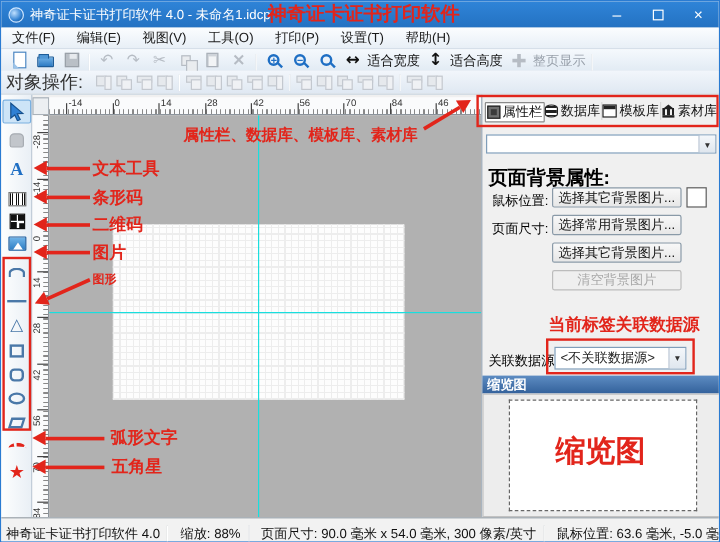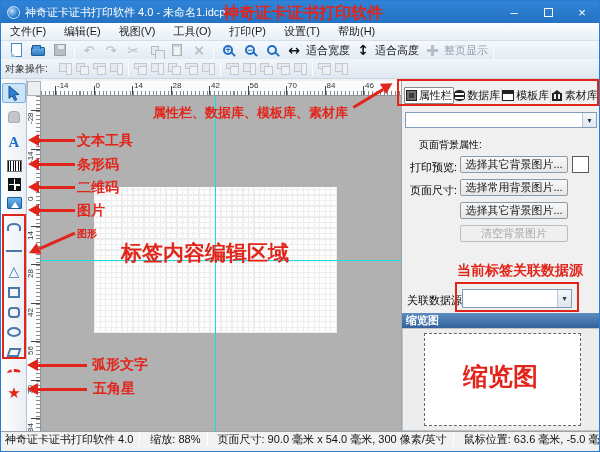--- a/index.html
+++ b/index.html
@@ -24,21 +24,21 @@
 
   
   .toolbar1{position:absolute;top:40px;left:0;right:0;height:18px;display:flex;align-items:flex-end;
     background:linear-gradient(#f5f9fd,#e2ebf4);padding-left:4px}
   .toolbar2{position:absolute;top:58px;left:0;right:0;height:20px;display:flex;align-items:center;
     background:linear-gradient(#f2f6fb,#dfe8f2);border-bottom:1px solid #cdd7e2;padding-left:4px}
   .tsep{width:1px;height:14px;background:#c0cad5;border-right:1px solid #fff;margin:0 3px;flex:none}
   .tbtn{height:18px;display:flex;align-items:center;justify-content:center;padding:0 2px;gap:3px;flex:none}
   .tlabel{font-size:11px;color:#111;white-space:nowrap}
   .tlabel.dis{color:#9aa2ac}
-  .obj-label{font-size:10px;color:#333;margin-right:9px;white-space:nowrap}
+  .obj-label{font-size:15px;color:#333;margin-right:9px;white-space:nowrap}
 
   
   .ic{width:18px;height:16px;display:inline-flex;align-items:center;justify-content:center;position:relative;flex:none}
   .g::before{font-family:"DejaVu Sans",sans-serif;font-size:13px;line-height:1}
   .ic-new{width:18px}
   .ic-new i{width:11px;height:14px;background:#fff;border:1px solid #4a86c2;display:block;position:relative}
   .ic-new i::after{content:"";position:absolute;left:-1px;bottom:-1px;border-style:solid;border-width:5px 0 0 5px;border-color:transparent transparent transparent #9cc3e8}
   .ic-open i{width:14px;height:9px;background:linear-gradient(#6fb0e6,#2e7cc4);border:1px solid #1d5c98;border-radius:1px;display:block;position:relative;margin-top:3px}
   .ic-open i::before{content:"";position:absolute;top:-3px;left:0;width:7px;height:3px;background:#4f97d6;border:1px solid #1d5c98;border-bottom:none;border-radius:1px 1px 0 0}
   .ic-save i{width:12px;height:12px;background:#b9bfc6;border:1px solid #9aa1a9;display:block;position:relative}
@@ -107,53 +107,53 @@
   .rtick{position:absolute;background:#444}
   .canvas{position:absolute;left:40px;top:95px;width:360px;height:335px;background:#b1b1b1;overflow:hidden}
   .label-page{position:absolute;left:53px;top:91px;width:243px;height:146px;background:#fdfdfd;
     background-image:repeating-linear-gradient(90deg,#ededed 0 1px,transparent 1px 5.5px),
                      repeating-linear-gradient(0deg,#ededed 0 1px,transparent 1px 5.5px)}
   .guide-v{position:absolute;left:174px;top:0;width:1px;height:335px;background:#19dede}
   .guide-h{position:absolute;left:0;top:164px;width:360px;height:1px;background:#19dede}
 
   
   .rpanel{position:absolute;left:400px;top:78px;width:199px;height:352px;background:#f0f0f0;border-left:1px solid #98a6b4}
-  .rtabs{position:absolute;left:2px;top:6px;right:1px;height:20px;display:flex;align-items:center}
+  .rtabs{position:absolute;left:2px;top:6px;right:1px;height:20px;display:flex;align-items:flex-start}
   .rtab{flex:1;display:flex;align-items:center;justify-content:center;gap:2px;font-size:11px;color:#111;border-right:1px solid #d8d8d8}
   .rtab.sel{background:#fff;border:1px solid #8a8a8a;border-radius:1px}
   .ti{flex:none;position:relative;display:block}
   .ti-prop{width:11px;height:11px;background:#707070;border:1px solid #222}
   .ti-prop::before{content:"";position:absolute;inset:2px;background:#3a3a3a}
   .ti-db{width:11px;height:11px;border:1px solid #222;border-radius:50%/28%;
      background:repeating-linear-gradient(180deg,#222 0 2px,#fff 2px 4px)}
   .ti-tpl{width:12px;height:11px;border:1px solid #222;background:#fff}
   .ti-tpl::before{content:"";position:absolute;left:0;top:0;right:0;height:3px;background:#222}
   .ti-mat{width:12px;height:11px}
   .ti-mat::before{content:"";position:absolute;left:1px;top:0;border-style:solid;border-width:0 5px 4px 5px;border-color:transparent transparent #222 transparent}
   .ti-mat::after{content:"";position:absolute;left:1px;bottom:0;width:10px;height:6px;border-bottom:2px solid #222;
      background:repeating-linear-gradient(90deg,#222 0 2px,transparent 2px 4px)}
   .combo{position:absolute;background:#fff;border:1px solid #7f9db9;display:flex;align-items:center;font-size:11px;padding-left:4px}
   .combo .arrow{margin-left:auto;width:14px;height:100%;display:flex;align-items:center;justify-content:center;
      background:linear-gradient(#f4f7fa,#dfe6ee);border-left:1px solid #b9c6d4;font-size:8px;color:#333}
   .combo-top{left:3px;top:33px;width:192px;height:16px}
   .combo-ds{left:60px;top:210px;width:110px;height:19px}
-  .rp-title{position:absolute;left:17px;top:59px;font-size:10px;font-weight:normal;color:#000}
+  .rp-title{position:absolute;left:5px;top:59px;font-size:16px;font-weight:bold;color:#000}
   .rp-label{position:absolute;font-size:11px;color:#000}
   .rbtn{position:absolute;left:58px;width:108px;height:17px;background:linear-gradient(#f8f8f8,#e7e7e7);
      border:1px solid #8a9aa8;border-radius:2px;font-size:11px;display:flex;align-items:center;justify-content:center;color:#111}
   .rbtn.dis{color:#a8a8a8;border-color:#bcbcbc;background:#efefef}
   .swatch{position:absolute;left:170px;top:77px;width:17px;height:17px;background:#fff;border:1px solid #5a5a5a}
   .thumb-header{position:absolute;left:0;right:0;top:234px;height:15px;background:linear-gradient(#5d8cc2,#33619b);
      color:#fff;font-size:11px;font-weight:bold;display:flex;align-items:center;padding-left:4px}
   .thumb-area{position:absolute;left:0;right:0;top:249px;bottom:0;background:#ededed;border:1px solid #c2c2c2}
   .thumb-box{position:absolute;left:21px;top:4px;width:157px;height:93px;background:#fff;border:1px dashed #666}
 
   
   .statusbar{position:absolute;left:0;right:0;top:430px;height:21px;background:#f2f2f2;border-top:1px solid #9aa2aa;
-     display:flex;align-items:flex-start;font-size:11px;color:#111}
+     display:flex;align-items:flex-end;font-size:11px;color:#111}
   .ssep{width:1px;height:14px;background:#b4b9be;border-right:1px solid #fff;margin:0 6px;flex:none}
   .sitem{white-space:nowrap;padding-left:4px}
 
   
   .overlay{position:absolute;inset:0;z-index:50;pointer-events:none}
   .note{position:absolute;color:#e2251b;font-weight:bold;white-space:nowrap;line-height:1.1}
   .rbox{position:absolute;border:2px solid #e2251b}
   .arr{position:absolute;display:flex;align-items:center;height:12px;transform-origin:left center}
   .arr .h{width:0;height:0;border:6px solid transparent;border-left:none;border-right:11px solid #e2251b;flex:none}
   .arr .t{flex:1;height:3px;background:#e2251b}
@@ -398,31 +398,32 @@
       </div>
   </div>
 
   <div class="combo combo-top">
     <span></span>
     <span class="arrow">▾</span>
   </div>
 
   <div class="rp-title">页面背景属性:</div>
 
-  <span class="rp-label" style="left:8px;top:81px">打印预览:</span>
+  <span class="rp-label" style="left:8px;top:81px">鼠标位置:</span>
   <div class="rbtn" style="top:77px">选择其它背景图片...</div>
   <div class="swatch"></div>
 
   <span class="rp-label" style="left:8px;top:104px">页面尺寸:</span>
   <div class="rbtn" style="top:100px">选择常用背景图片...</div>
   <div class="rbtn" style="top:123px">选择其它背景图片...</div>
   <div class="rbtn dis" style="top:146px">清空背景图片</div>
 
   <span class="rp-label" style="left:5px;top:214px">关联数据源:</span>
   <div class="combo combo-ds">
+    <span>&lt;不关联数据源&gt;</span>
     <span class="arrow">▾</span>
   </div>
 
   <div class="thumb-header">缩览图</div>
   <div class="thumb-area">
     <div class="thumb-box"></div>
   </div>
 </div>
 
 <div class="statusbar">
@@ -469,21 +470,20 @@
       <span class="t"></span>
     </span>
 
   <span class="note" style="left:76px;top:227px;font-size:10px">图形</span>
   <span class="arr" style="left:28px;top:246px;width:50px;transform:rotate(-24deg)">
       <span class="h"></span>
       <span class="t"></span>
     </span>
   <span class="rbox" style="left:1px;top:213px;width:24px;height:145px"></span>
 
-  <span class="note" style="left:120px;top:240px;font-size:21px">标签内容编辑区域</span>
 
   <span class="note" style="left:91px;top:356px;font-size:14px">弧形文字</span>
   <span class="arr" style="left:26px;top:358px;width:60px">
       <span class="h"></span>
       <span class="t"></span>
     </span>
 
   <span class="note" style="left:92px;top:380px;font-size:14px">五角星</span>
   <span class="arr" style="left:26px;top:382px;width:60px">
       <span class="h"></span>

